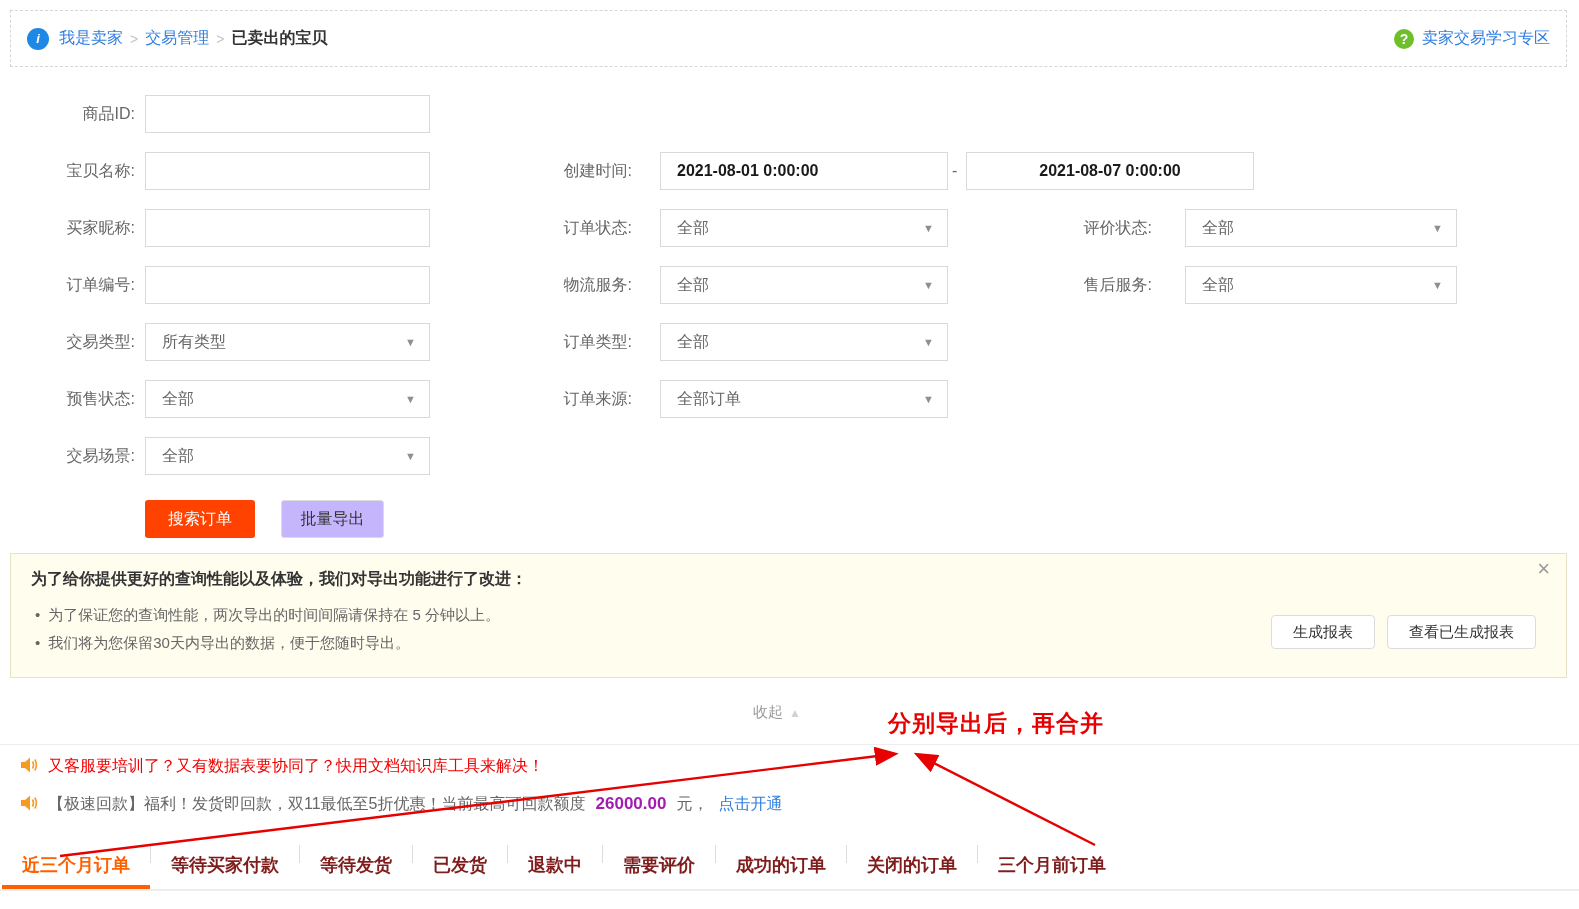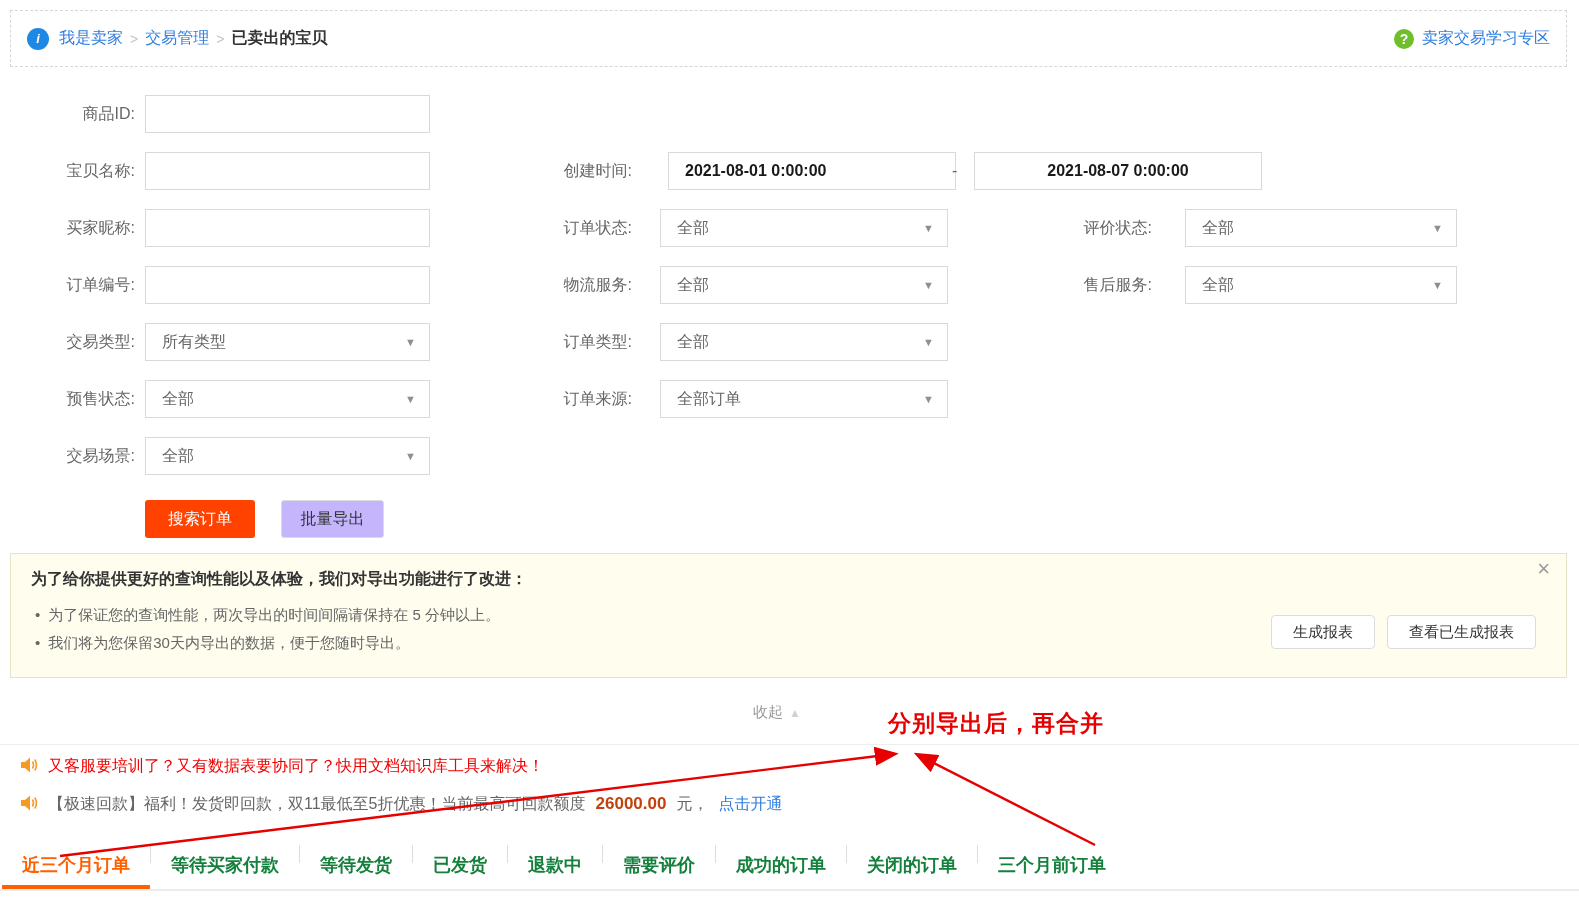--- a/index.html
+++ b/index.html
@@ -17,21 +17,21 @@
   .crumb-sep { color:#c3c3c3; margin:0 7px; font-size:14px; }
   .crumb-cur { color:#333; font-weight:bold; }
   .crumb-right { margin-left:auto; display:flex; align-items:center; gap:8px; }
   .help-icon { width:20px; height:20px; border-radius:50%; background:#6fbf2a; color:#fff;
     display:inline-flex; align-items:center; justify-content:center; font-size:14px; font-weight:bold; }
 
   
   .lbl { position:absolute; height:38px; line-height:38px; color:#666; font-size:16px; text-align:right; }
   .inp { position:absolute; height:38px; width:285px; border:1px solid #d9d9d9; background:#fff;
     box-sizing:border-box; padding:0 12px; font-size:16px; color:#333; outline:none; }
-  .inp.bold { font-weight:bold; color:#1a1a1a; padding:11px 16px;margin-left:8px; }
+  .inp.bold { font-weight:bold; color:#1a1a1a; padding:11px 16px; }
   .sel { position:absolute; height:38px; border:1px solid #d9d9d9; background:#fff;
     box-sizing:border-box; display:flex; align-items:center; padding:0 16px; font-size:16px;
     color:#666; cursor:pointer; }
   .sel .caret { position:absolute; right:13px; top:50%; transform:translateY(-50%);
     color:#8f8f8f; font-size:11px; }
   .dash { position:absolute; height:38px; line-height:38px; color:#666; font-size:16px; }
 
   .btn-primary { position:absolute; left:145px; top:500px; width:110px; height:38px;
     background:#ff4200; color:#fff; border:none; border-radius:3px; font-size:16px; cursor:pointer;
     font-family:inherit; }
@@ -55,27 +55,27 @@
   
   .collapse { position:absolute; left:753px; top:703px; font-size:15px; color:#999;
     cursor:pointer; display:flex; align-items:center; gap:6px; }
   .collapse .tri { color:#d2d2d2; font-size:12px; }
   .hr1 { position:absolute; left:0; top:744px; width:100%; height:1px; background:#ededed; }
 
   
   .announce { position:absolute; left:20px; display:flex; align-items:flex-start; gap:8px; font-size:16px; }
   .announce.first { top:756px; color:#f10000; }
   .announce.second { top:794px; color:#666; }
-  .amount { color:#c2410c; font-weight:bold; font-size:17px; margin:0 2px; }
+  .amount { color:#a21caf; font-weight:bold; font-size:17px; margin:0 2px; }
   .open-link { color:#2e7de0; text-decoration:none; cursor:pointer; margin-left:2px; }
 
   
   .tabs { position:absolute; left:2px; top:845px; height:44px; display:flex; align-items:flex-start; }
   .tab { position:relative; height:44px; line-height:40px; padding:0 20px; font-size:18px;
-    font-weight:bold; color:#15803d; cursor:pointer; white-space:nowrap; }
+    font-weight:bold; color:#7f1d1d; cursor:pointer; white-space:nowrap; }
   .tab.active { color:#ff6000; }
   .tab.active::after { content:""; position:absolute; left:0; right:0; bottom:0; height:4px;
     background:#ff6000; }
   .tabsep { width:1px; height:18px; background:#ddd; }
   .hr2 { position:absolute; left:0; top:889px; width:100%; height:2px; background:#ececec; }
 
   
   .annotation { position:absolute; left:888px; top:708px; z-index:51;
     font-family:"Liberation Serif","DejaVu Serif",serif; font-weight:bold; font-size:23px;
     color:#e60000; letter-spacing:1px; }

